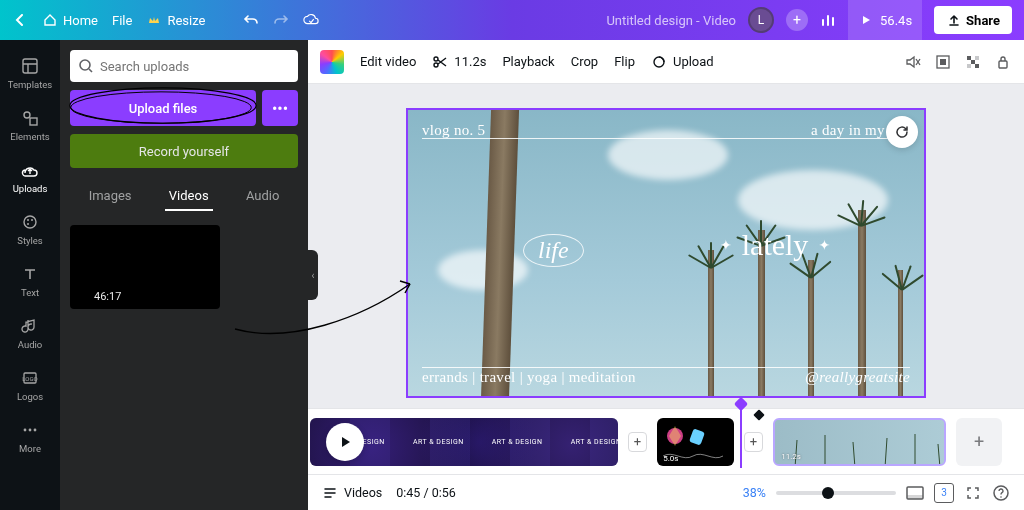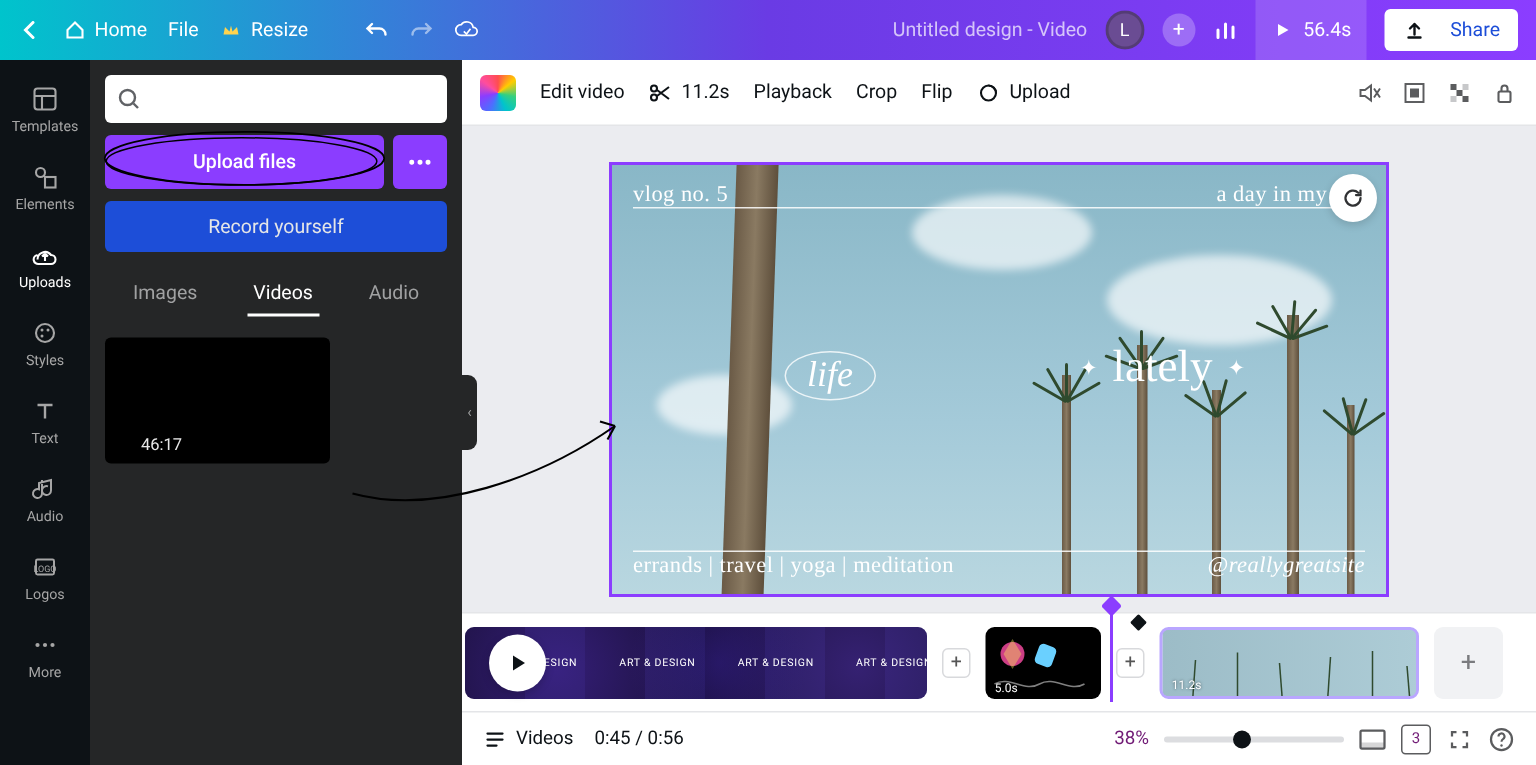--- a/index.html
+++ b/index.html
@@ -10,40 +10,40 @@
   .topbar { height:40px; background: linear-gradient(90deg,#00c4cc 0%, #6a3be4 50%, #8b3dff 100%); display:flex; align-items:center; padding:0 12px; color:#fff; font-size:13px; }
   .tb-left { display:flex; align-items:center; gap:14px; }
   .tb-btn { display:flex; align-items:center; gap:5px; cursor:pointer;justify-content:center; }
   .tb-icon { width:16px; height:16px; display:flex; align-items:center; justify-content:center; }
   .tb-sep { width:10px; }
   .tb-right { margin-left:auto; display:flex; align-items:center; gap:12px; }
   .doc-title { color: rgba(255,255,255,.7); font-size:13px; }
   .avatar { width:26px; height:26px; border-radius:50%; background:#6a4c93; color:#fff; display:flex; align-items:center; justify-content:center; font-size:12px; border:2px solid rgba(0,0,0,.2);}
   .plus-circle { width:22px; height:22px; border-radius:50%; background:rgba(255,255,255,.25); display:flex; align-items:center; justify-content:center; font-size:14px;}
   .play-pill { display:flex; align-items:center; gap:6px; background: rgba(255,255,255,.15); padding:19px 10px; border-radius:4px;justify-content:space-between; }
-  .share-btn { background:#fff; color:#1d4ed8; padding:6px 12px; border-radius:4px; display:flex; align-items:center; gap:16px; font-weight:400;}
+  .share-btn { background:#fff; color:#000000; padding:6px 12px; border-radius:4px; display:flex; align-items:center; gap:4px; font-weight:700;}
   
   
   .body { flex:1; display:flex; min-height:0; }
 
   
   .rail { width:60px; background:#0d1216; display:flex; flex-direction:column; align-items:center; padding-top:10px; gap:6px; }
   .rail-item { width:60px; height:46px; display:flex; flex-direction:column; align-items:center; justify-content:center; gap:3px; color:#a6a6a6; font-size:9.5px; cursor:pointer; }
   .rail-item.active { color:#fff; }
   .rail-ic { width:20px; height:20px; display:flex; align-items:center; justify-content:center; }
 
   
   .panel { width:248px; background:#252627; padding:10px 10px 0 10px; display:flex; flex-direction:column; gap:8px; position:relative;}
   .search { background:#fff; border-radius:4px; height:32px; display:flex; align-items:center; padding:0 8px; gap:6px; color:#606266;}
   .search input { border:none; outline:none; font-size:13px; flex:1; color:#333; background:transparent;}
   .upload-row { display:flex; gap:6px; }
   .upload-btn { flex:1; background:#8b3dff; color:#fff; border-radius:4px; height:36px; display:flex; align-items:center; justify-content:center; font-size:13px; font-weight:500; position:relative;}
   .upload-more { width:36px; height:36px; background:#8b3dff; border-radius:4px; color:#fff; display:flex; align-items:center; justify-content:center; }
   .scribble { position:absolute; inset:-6px -10px; pointer-events:none; }
-  .record-btn { background:#1d4ed8; color:#e5e6e7; height:34px; border-radius:4px; display:flex; align-items:center; justify-content:center; font-size:13px; }
+  .record-btn { background:#4d7c0f; color:#e5e6e7; height:34px; border-radius:4px; display:flex; align-items:center; justify-content:center; font-size:13px; }
   .tabs { display:flex; justify-content:space-around; margin-top:6px; font-size:13px; color:#a0a1a2;}
   .tabs .tab { padding:6px 4px; cursor:pointer;}
   .tabs .tab.active { color:#fff; border-bottom:2px solid #fff; }
   .thumb { width:150px; height:84px; background:#000; border-radius:4px; position:relative; margin-top:6px;}
   .thumb .dur { position:absolute; left:24px; bottom:6px; color:#e8e8e8; font-size:11px;}
   .panel-collapse { position:absolute; right:-10px; top:50%; transform:translateY(-50%); width:10px; height:50px; background:#252627; border-radius:0 6px 6px 0; display:flex; align-items:center; justify-content:center; color:#a0a1a2; font-size:10px;}
 
   
   .arrow-overlay { position:absolute; left:0; top:0; pointer-events:none; }
 
@@ -87,21 +87,21 @@
   .clip-dur { position:absolute; left:6px; bottom:3px; color:#fff; font-size:8px; text-shadow:0 0 2px rgba(0,0,0,.6);}
   .gap-plus { width:20px; height:20px; border-radius:4px; background:#fff; border:1px solid #d8d9dc; display:flex; align-items:center; justify-content:center; font-size:13px; color:#555;}
   .add-page { width:48px; height:48px; border-radius:6px; background:#f1f2f4; display:flex; align-items:center; justify-content:center; color:#7a7b7e; font-size:18px; margin-left:auto; margin-right:10px;}
   .playhead { position:absolute; top:-8px; bottom:6px; width:2px; background:#8b3dff; left:432px;}
   .playhead::before{ content:""; position:absolute; top:-2px; left:-4px; width:10px; height:10px; background:#8b3dff; border-radius:2px; transform:rotate(45deg);}
   .page-marker { position:absolute; top:2px; left:447px; width:8px; height:8px; background:#0d1216; border-radius:1px; transform:rotate(45deg);}
   
   
   .bottombar { height:36px; background:#fff; border-top:1px solid #e4e5e8; display:flex; align-items:center; padding:0 14px; gap:14px; font-size:12.5px; color:#0d1216;}
   .notes { display:flex; align-items:center; gap:6px; cursor:pointer;}
-  .zoom { margin-left:auto; display:flex; align-items:center; gap:10px; color:#701a75;}
+  .zoom { margin-left:auto; display:flex; align-items:center; gap:10px; color:#3b82f6;}
   .slider { width:120px; height:4px; background:#dcdde0; border-radius:2px; position:relative;}
   .slider .knob { position:absolute; top:-4px; width:12px; height:12px; border-radius:50%; background:#0d1216; }
   .bb-ic { width:18px; height:18px; display:flex; align-items:center; justify-content:center; color:#5b5c5e;}
   .pages-ic { width:20px; height:20px; border:1.5px solid #5b5c5e; border-radius:3px; display:flex; align-items:center; justify-content:center; font-size:10px; position:relative;}
   .pages-ic::before{content:""; position:absolute; inset:-3px -3px auto auto; width:16px; height:16px; border:1.5px solid #5b5c5e; border-radius:3px; background:#fff; z-index:-1;}
 
   svg { display:block; }
 </style>
 </head>
 <body>
@@ -273,20 +273,21 @@
     </div>
 
     <div class="panel">
       <div class="search">
         <span>
             <svg width="16" height="16" viewBox="0 0 16 16">
               <circle cx="7" cy="7" r="5" stroke="#606266" stroke-width="1.6" fill="none"></circle>
               <path d="M11 11l3 3" stroke="#606266" stroke-width="1.6"></path>
             </svg>
           </span>
+        <input placeholder="Search uploads" style="">
       </div>
       <div class="upload-row">
         <div class="upload-btn">
           <span>Upload files</span>
           <svg class="scribble" viewBox="0 0 210 48">
               <ellipse cx="105" cy="22" rx="95" ry="18" stroke="#000" stroke-width="1.2" fill="none"></ellipse>
               <ellipse cx="103" cy="24" rx="92" ry="16" stroke="#000" stroke-width="1" fill="none"></ellipse>
             </svg>
         </div>
         <div class="upload-more">

